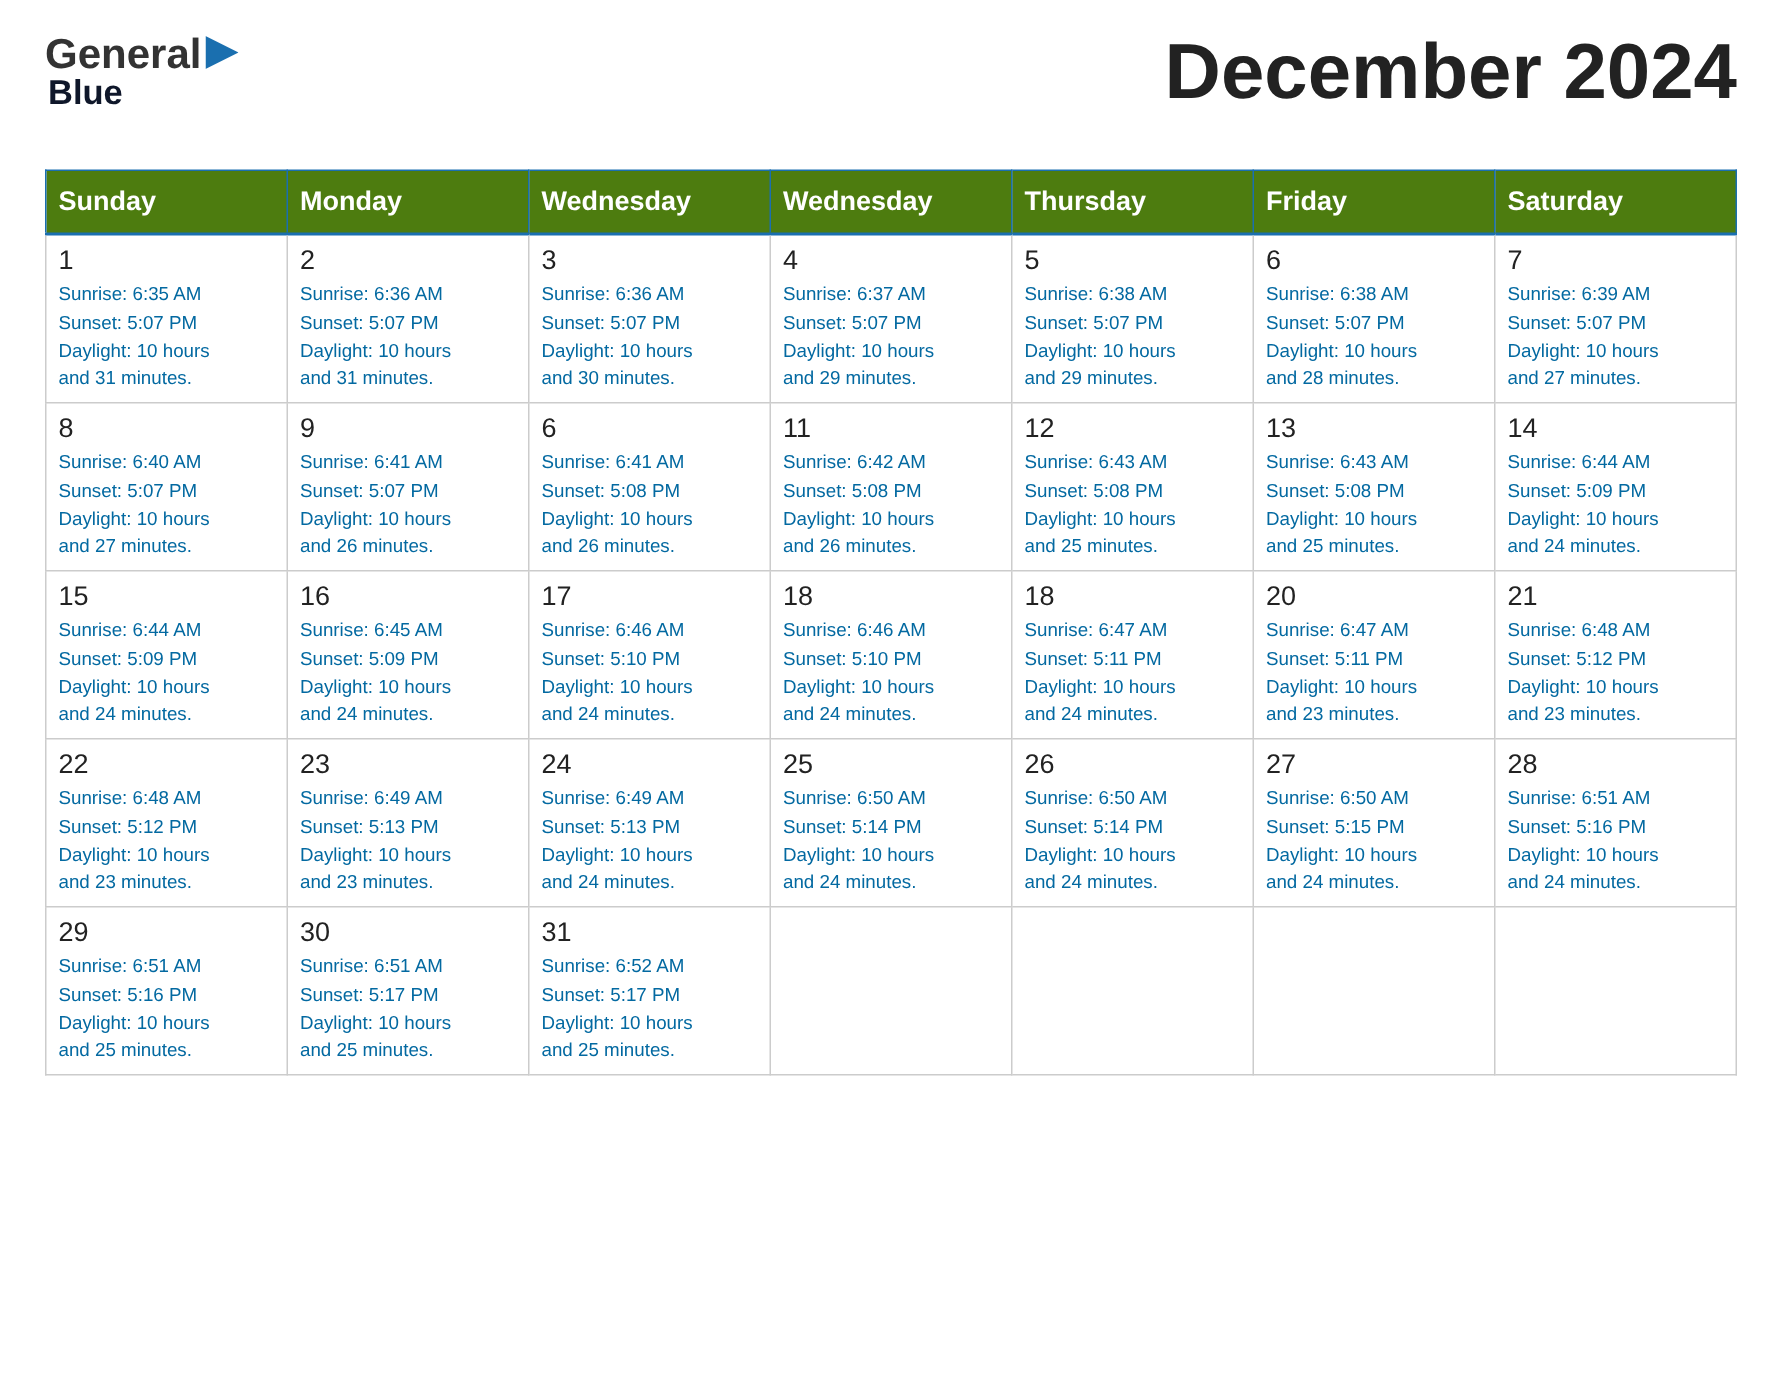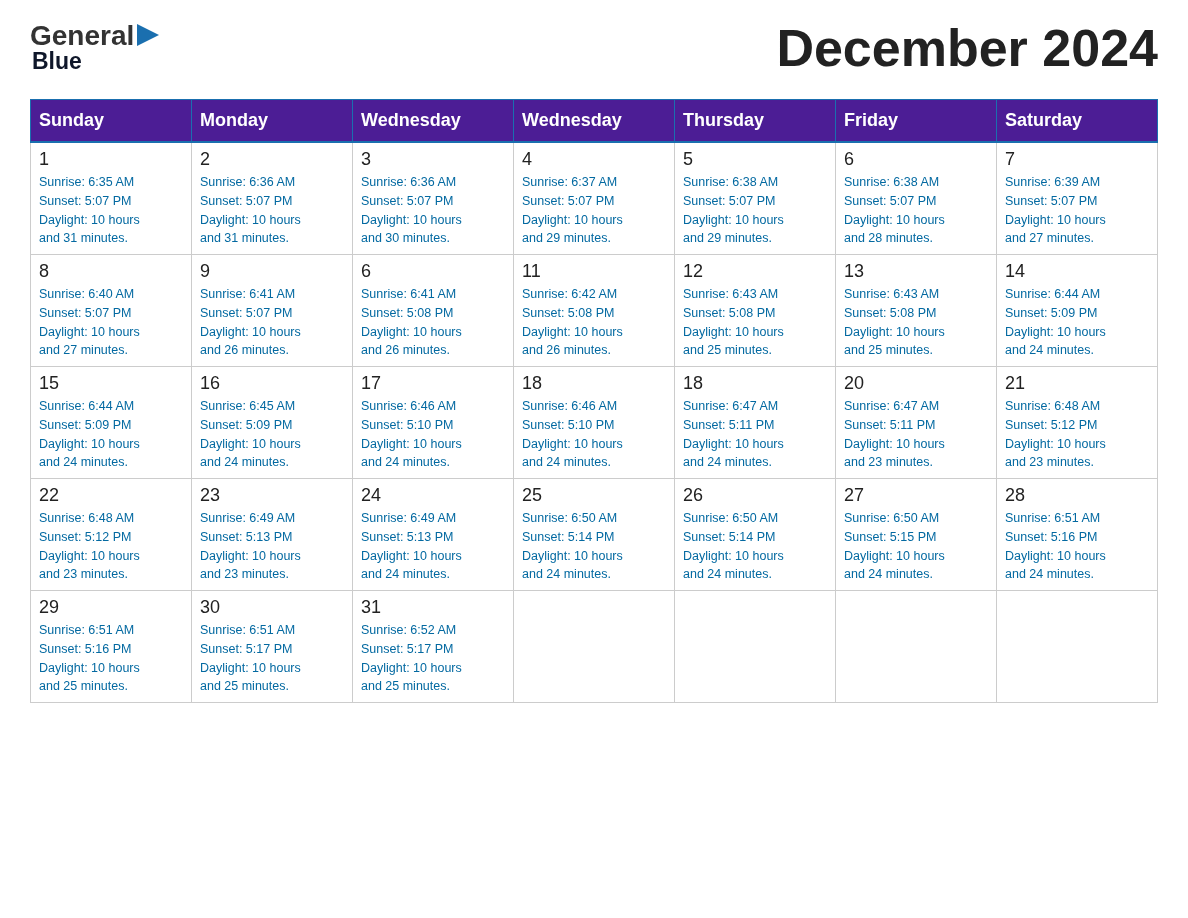--- a/index.html
+++ b/index.html
@@ -7,21 +7,21 @@
       font-family: Arial, sans-serif;
       background: #fff;
       width: 1188px;
       min-height: 918px;
       padding: 20px 30px;
     }
     .header {
       display: flex;
       justify-content: space-between;
       align-items: flex-start;
-      margin-bottom: 22px;
+      margin-bottom: 36px;
     }
     .logo {
       display: flex;
       align-items: center;
     }
     .logo-text-general {
       font-size: 28px;
       font-weight: bold;
       color: #333;
     }
@@ -57,21 +57,21 @@
       font-size: 22px;
       color: #333;
       margin-top: 4px;
     }
     table {
       width: 100%;
       border-collapse: collapse;
       table-layout: fixed;
     }
     thead tr th {
-      background-color: #4c1d95;
+      background-color: #4d7c0f;
       color: white;
       font-size: 18px;
       font-weight: bold;
       padding: 10px 8px;
       text-align: left;
       border: 1px solid #1a6faf;
     }
     tbody tr td {
       border: 1px solid #ccc;
       vertical-align: top;

